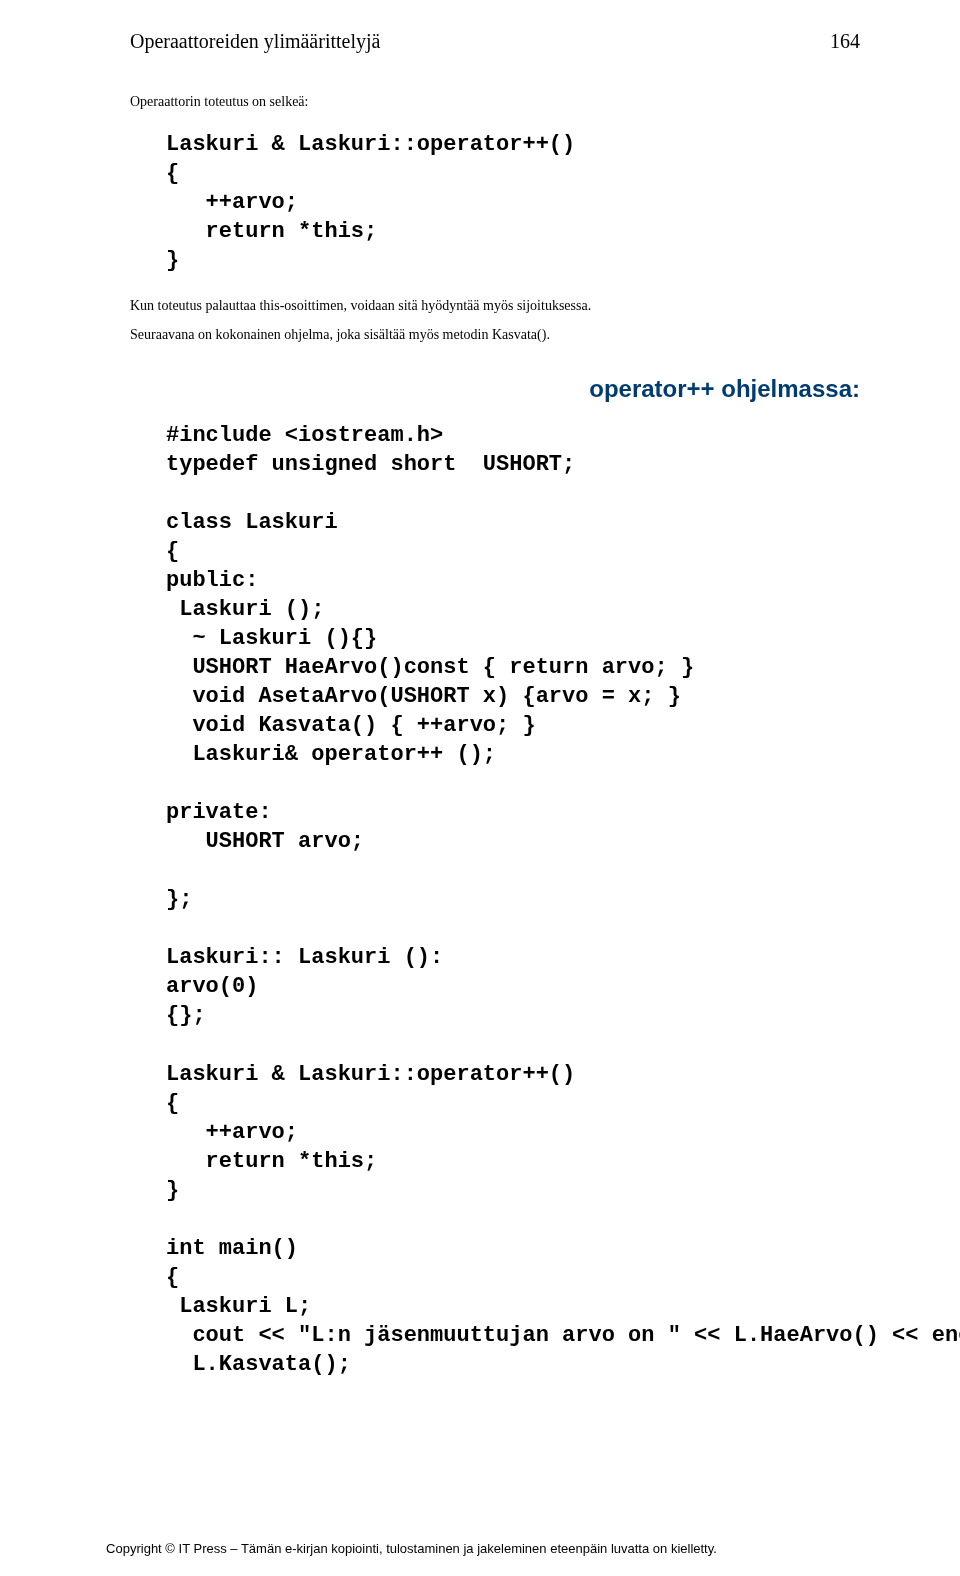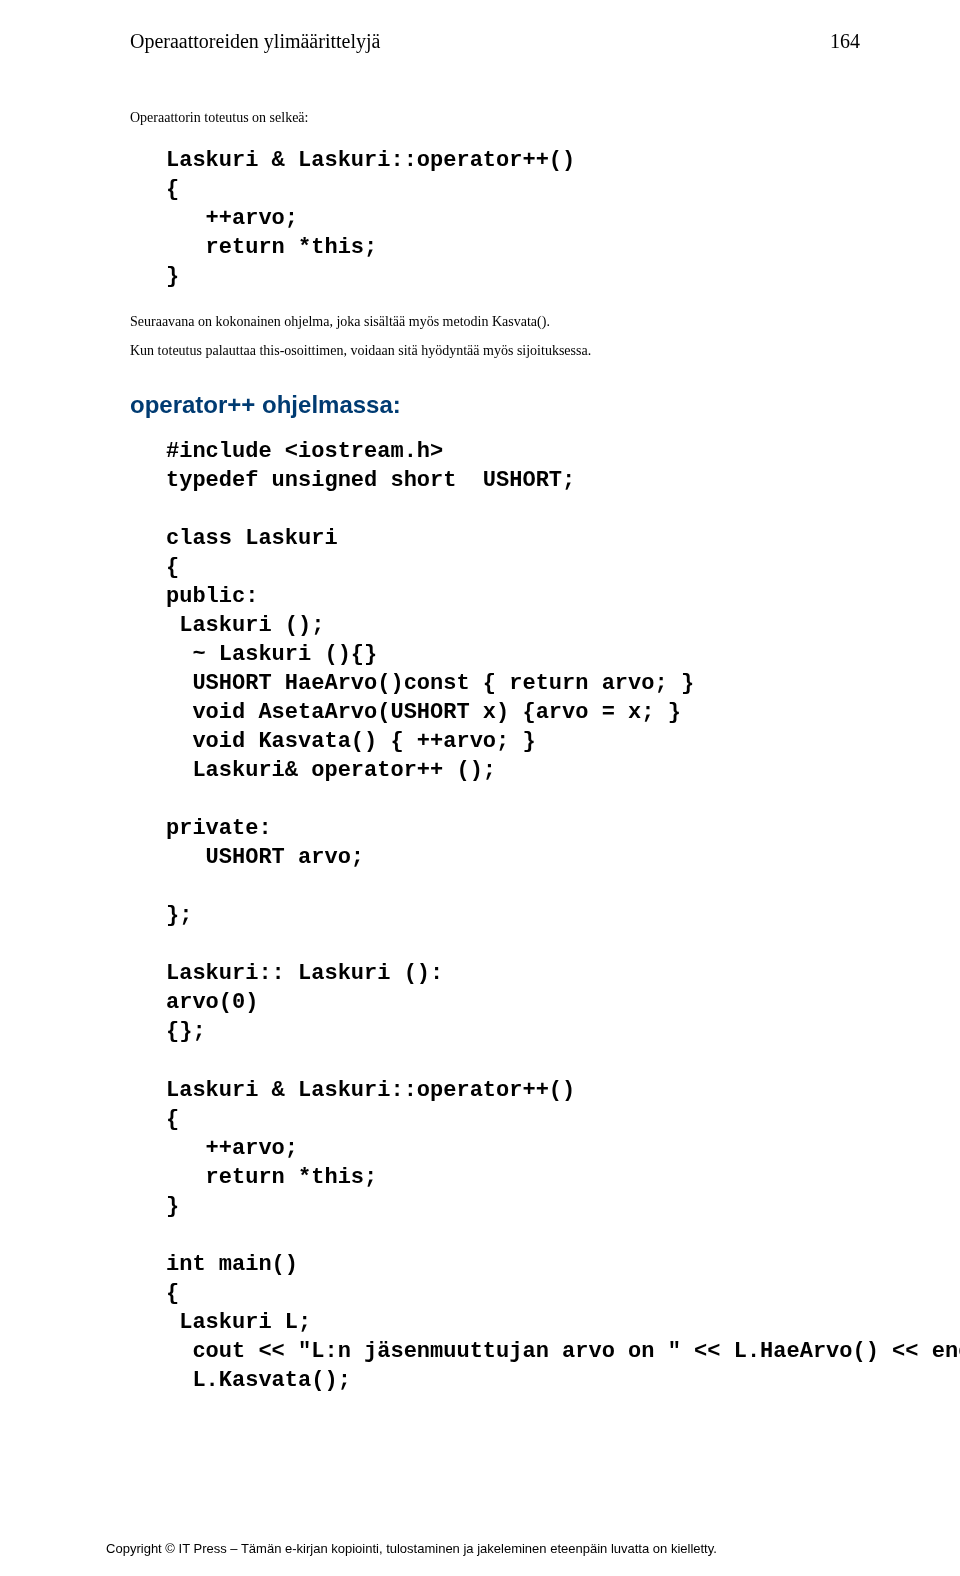--- a/index.html
+++ b/index.html
@@ -12,21 +12,21 @@
   }
   .page {
     width: 960px;
     min-height: 1576px;
     position: relative;
     box-sizing: border-box;
     padding: 30px 100px 60px 130px;
   }
   .header-line {
     font-size: 20px;
-    margin-bottom: 56px;
+    margin-bottom: 40px;
   }
   .header-line .title {
     display: inline-block;
   }
   .header-line .pagenum {
     float: right;
   }
   .body-para {
     font-size: 14px;
     line-height: 1.35;
@@ -39,20 +39,21 @@
     line-height: 1.32;
     white-space: pre;
     margin: 18px 0 22px 36px;
   }
   .section-title {
     font-family: Arial, Helvetica, sans-serif;
     font-size: 24px;
     font-weight: bold;
     color: #003b72;
     margin: 30px 0 12px 0;
+    text-align: right;
   }
   .footer {
     position: absolute;
     bottom: 20px;
     left: 0;
     width: 823px;
     text-align: center;
     font-family: Arial, Helvetica, sans-serif;
     font-size: 13px;
     color: #000;
@@ -70,23 +71,23 @@
   </div>
 
   <div class="body-para">Operaattorin toteutus on selkeä:</div>
 
   <div class="code">Laskuri &amp; Laskuri::operator++()
 {
    ++arvo;
    return *this;
 }</div>
 
+  <div class="body-para">Kun toteutus palauttaa this-osoittimen, voidaan sitä hyödyntää myös sijoituksessa.</div>
+
   <div class="body-para">Seuraavana on kokonainen ohjelma, joka sisältää myös metodin Kasvata().</div>
-
-  <div class="body-para">Kun toteutus palauttaa this-osoittimen, voidaan sitä hyödyntää myös sijoituksessa.</div>
 
   <div class="section-title">operator++ ohjelmassa:</div>
 
   <div class="code">#include &lt;iostream.h&gt;
 typedef unsigned short  USHORT;
 
 class Laskuri
 {
 public:
  Laskuri ();

